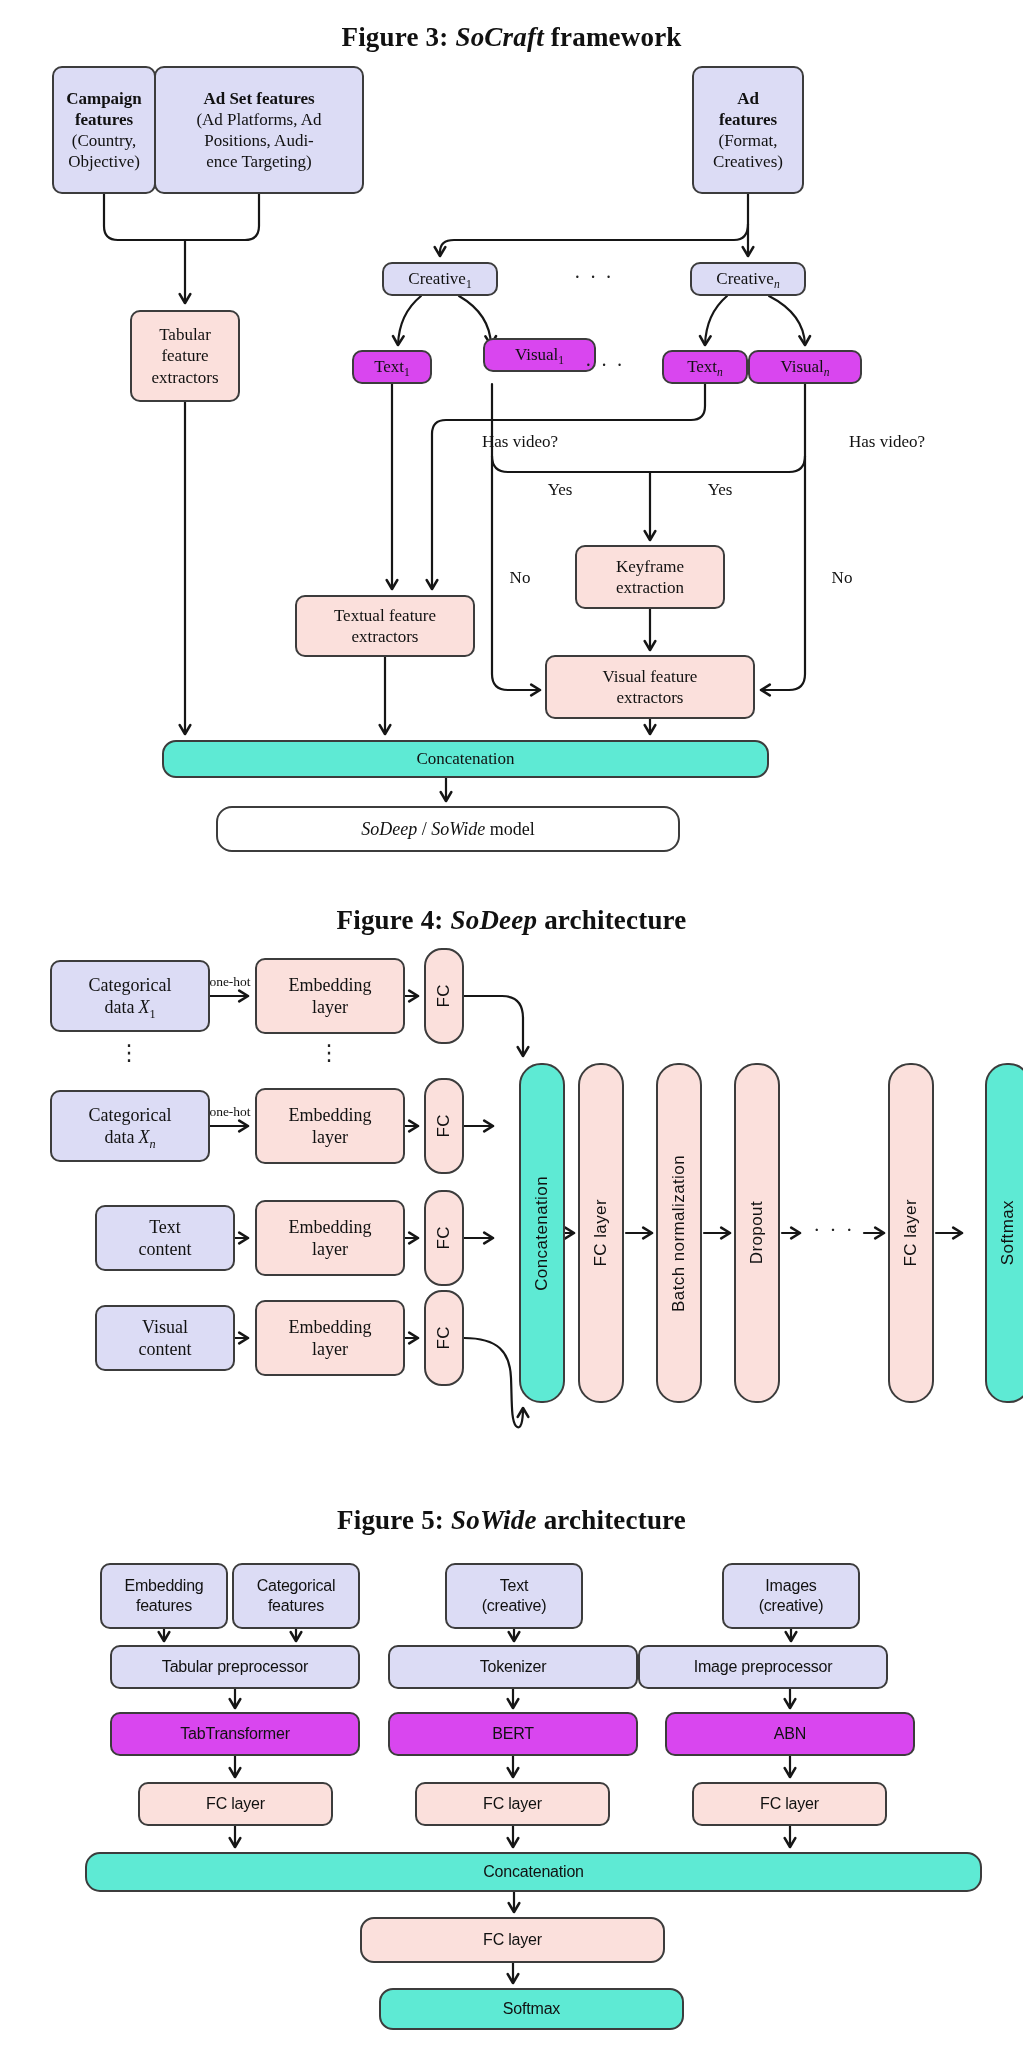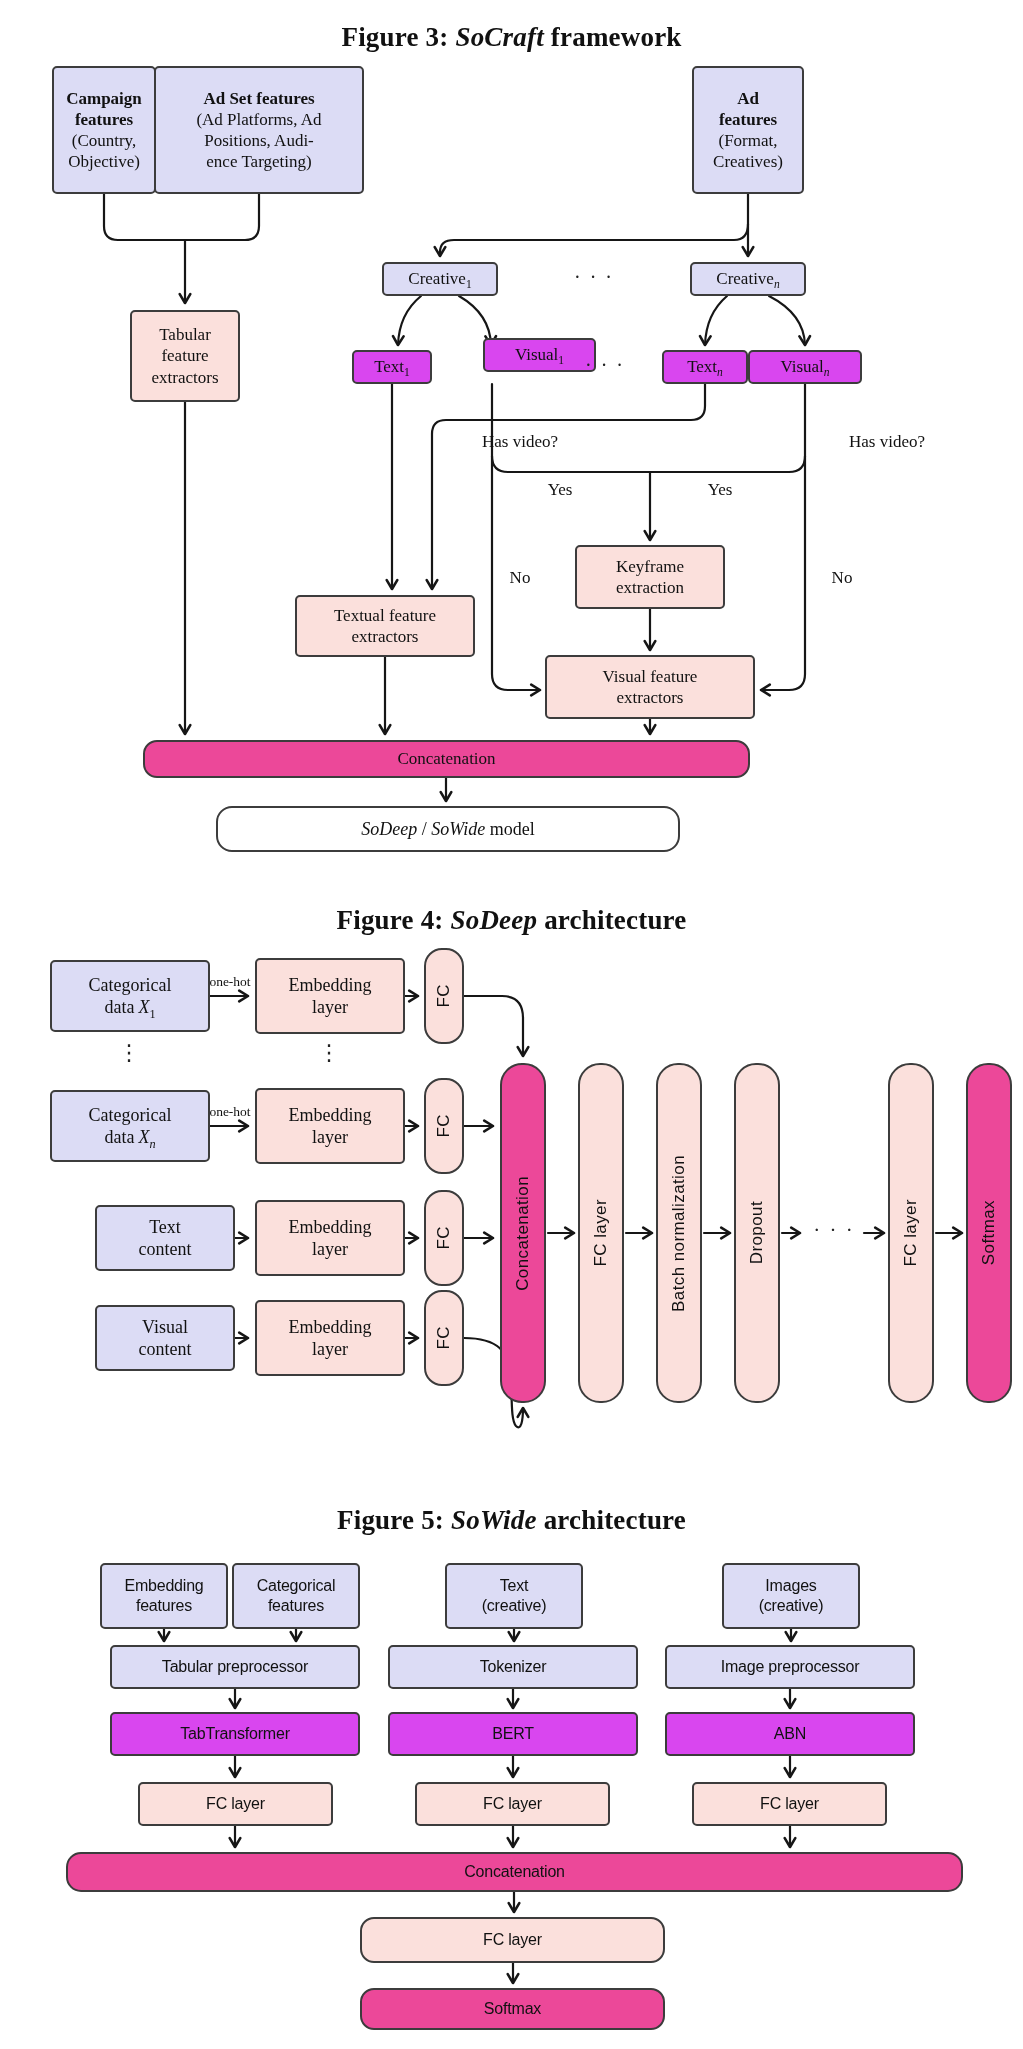--- a/index.html
+++ b/index.html
@@ -1,27 +1,27 @@
 <!DOCTYPE html>
 <html><head>
 <meta charset="utf-8">
 <style>
   html,body{margin:0;padding:0;background:#ffffff;}
   body{width:1023px;height:2049px;position:relative;overflow:hidden;
        font-family:"Liberation Serif","DejaVu Serif",serif;color:#111;}
   .title{position:absolute;width:1023px;text-align:center;font-weight:bold;
          font-size:27px;letter-spacing:.2px;}
   .title .em{font-style:italic;text-align:right;}
-  .bx{position:absolute;box-sizing:border-box;border:2.3px solid #3c3c3c;border-radius:5px;
+  .bx{position:absolute;box-sizing:border-box;border:2.3px solid #3c3c3c;border-radius:10px;
       display:flex;flex-direction:column;align-items:center;justify-content:center;
       text-align:center;white-space:pre-line;line-height:1.25;font-size:17px;}
   .lav{background:#dcdcf5;}
   .sal{background:#fbe0dc;}
   .mag{background:#d946ef;}
-  .grn{background:#ec4899;}
+  .grn{background:#5eead4;margin-left:19px;}
   .wht{background:#ffffff;}
   .bold{font-weight:bold;}
   .lbl{position:absolute;text-align:center;font-size:17px;white-space:nowrap;}
   .small{font-size:13.5px;}
   .dots{position:absolute;text-align:center;font-size:20px;letter-spacing:2px;color:#222;}
   sub{font-size:.68em;line-height:0;}
   .it{font-style:italic;}
   .var{font-style:italic;margin-left:4px;}
   .line{display:block;}
   .vtext{writing-mode:vertical-rl;transform:rotate(180deg);
@@ -226,21 +226,21 @@
 features</div></div>
 <div class="bx lav sans" style="left:232px;top:1563px;width:128px;height:66px;"><div>Categorical
 features</div></div>
 <div class="bx lav sans" style="left:445px;top:1563px;width:138px;height:66px;"><div>Text
 (creative)</div></div>
 <div class="bx lav sans" style="left:722px;top:1563px;width:138px;height:66px;"><div>Images
 (creative)</div></div>
 
 <div class="bx lav sans" style="left:110px;top:1645px;width:250px;height:44px;"><div>Tabular preprocessor</div></div>
 <div class="bx lav sans" style="left:388px;top:1645px;width:250px;height:44px;"><div>Tokenizer</div></div>
-<div class="bx lav sans" style="left:665px;top:1645px;width:250px;height:44px;"><div>Image preprocessor</div></div>
+<div class="bx lav sans" style="left:638px;top:1645px;width:250px;height:44px;"><div>Image preprocessor</div></div>
 
 <div class="bx mag sans" style="left:110px;top:1712px;width:250px;height:44px;"><div>TabTransformer</div></div>
 <div class="bx mag sans" style="left:388px;top:1712px;width:250px;height:44px;"><div>BERT</div></div>
 <div class="bx mag sans" style="left:665px;top:1712px;width:250px;height:44px;"><div>ABN</div></div>
 
 <div class="bx sal sans" style="left:138px;top:1782px;width:195px;height:44px;"><div>FC layer</div></div>
 <div class="bx sal sans" style="left:415px;top:1782px;width:195px;height:44px;"><div>FC layer</div></div>
 <div class="bx sal sans" style="left:692px;top:1782px;width:195px;height:44px;"><div>FC layer</div></div>
 
 <div class="bx grn sans" style="left:66px;top:1852px;width:897px;height:40px;border-radius:15px;"><div>Concatenation</div></div>

